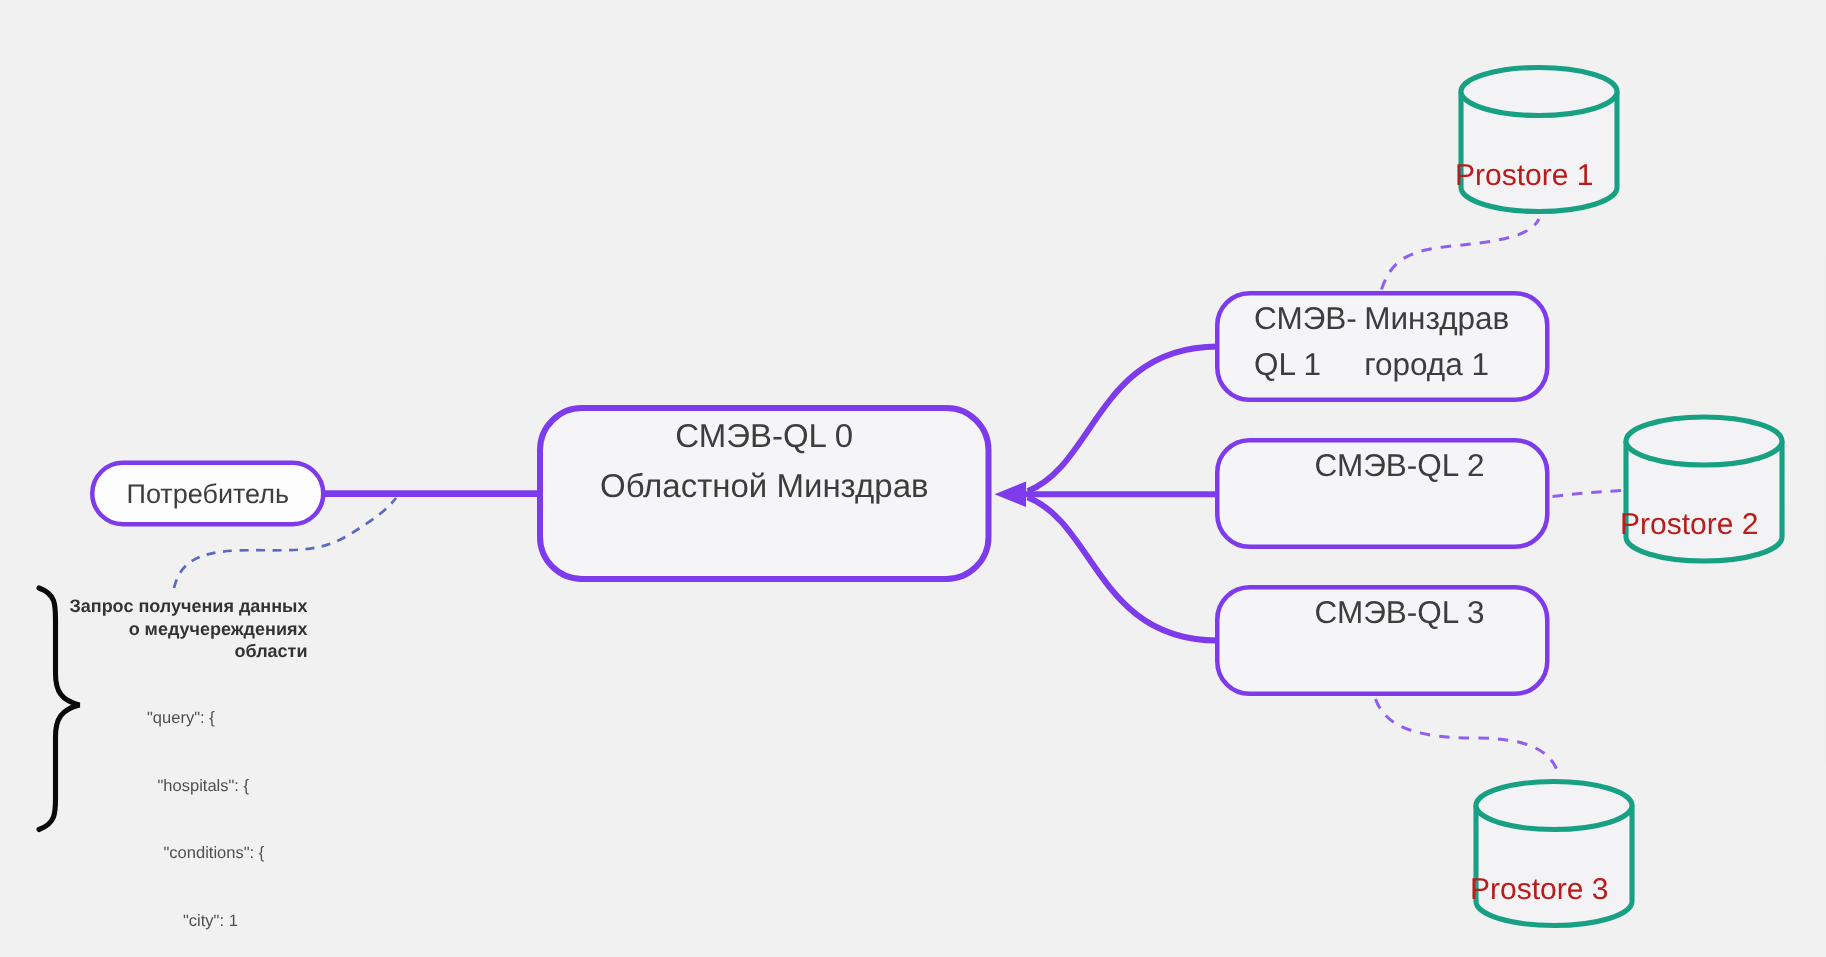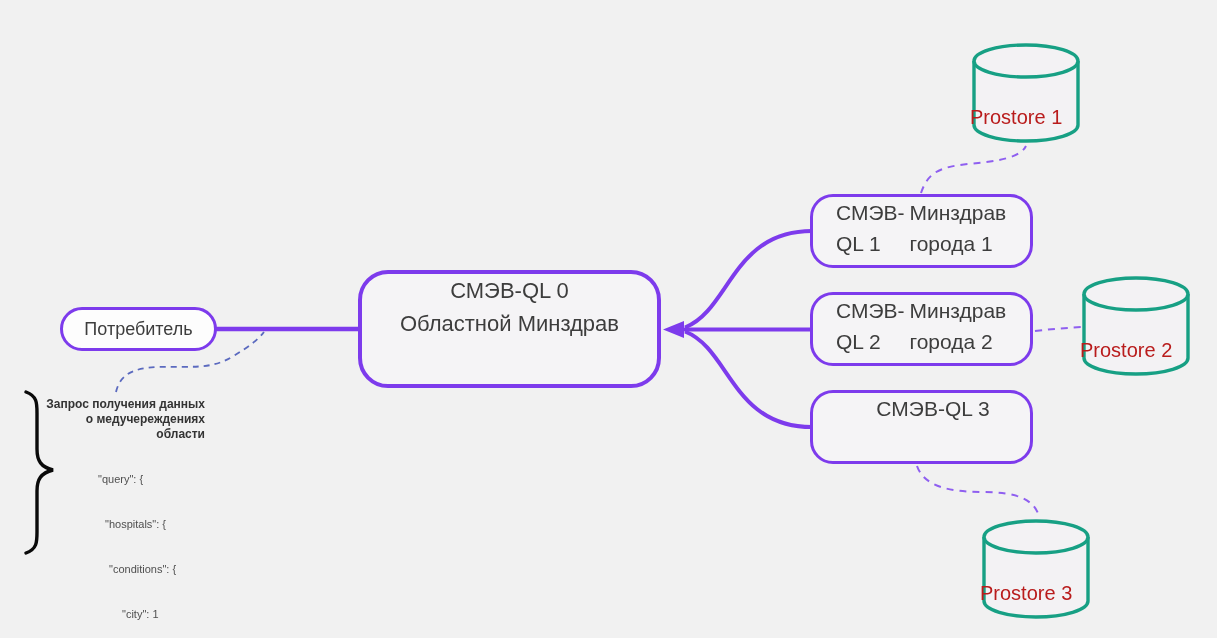--- a/index.html
+++ b/index.html
@@ -84,21 +84,20 @@
     <div>СМЭВ-QL 0</div>
     <div>Областной Минздрав</div>
   </div>
 
   <div class="node city city1">
     <div>СМЭВ-QL 1</div>
     <div>Минздрав города 1</div>
   </div>
   <div class="node city city2">
     <div>СМЭВ-QL 2</div>
-    <div>Минздрав города 2</div>
   </div>
   <div class="node city city3">
     <div>СМЭВ-QL 3</div>
   </div>
 
   <div class="prostore prostore1">
     <svg width="112" height="104" viewBox="0 0 112 104">
       <path d="M4,20 L4,84 A52,16 0 0 0 108,84 L108,20" fill="#f3f2f4" stroke="#17a084" stroke-width="3.4"></path>
       <ellipse cx="56" cy="20" rx="52" ry="16" fill="#f3f2f4" stroke="#17a084" stroke-width="3.4"></ellipse>
     </svg>

